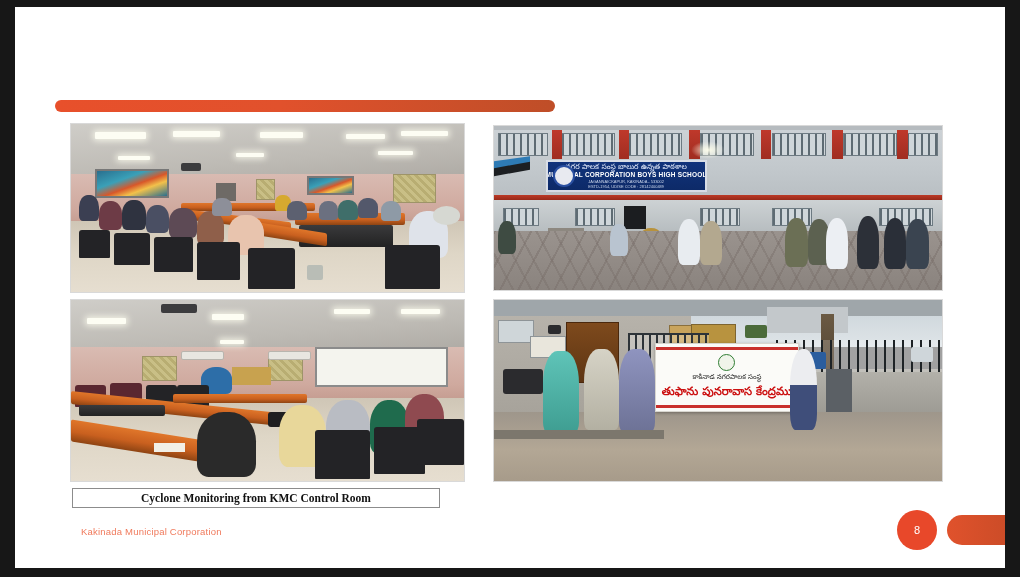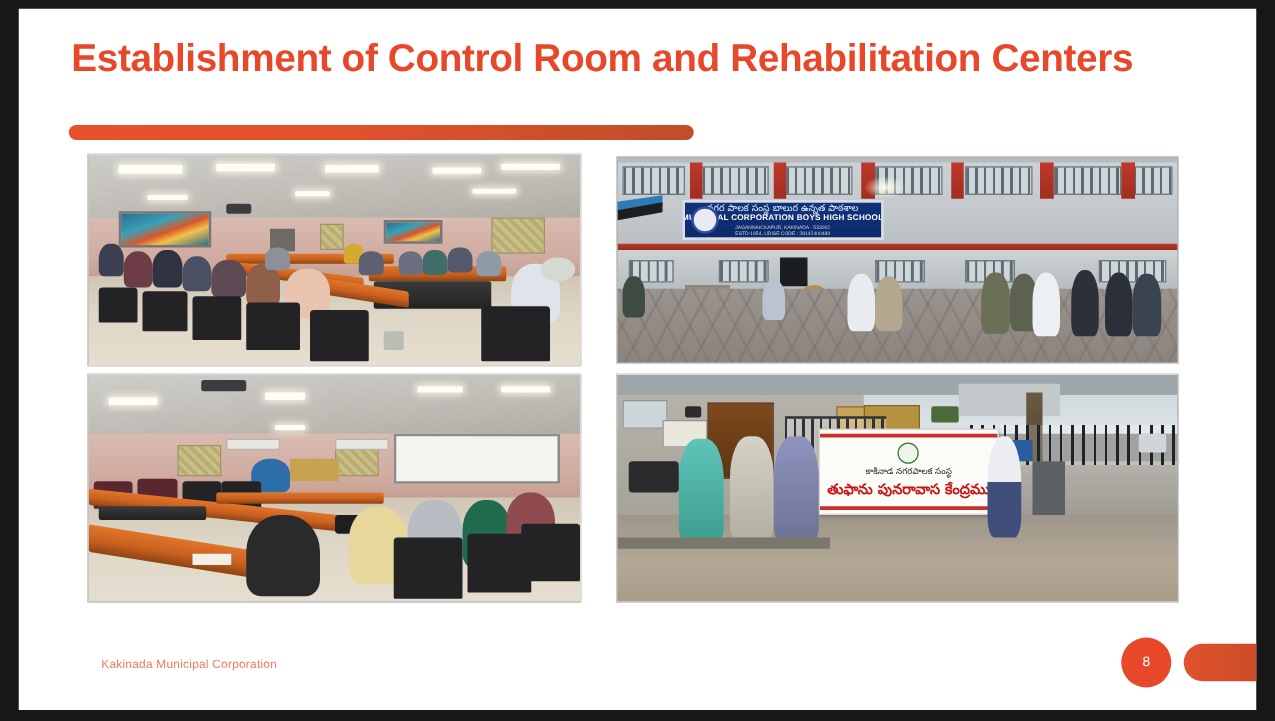--- a/index.html
+++ b/index.html
@@ -203,21 +203,20 @@
     border-radius: 15px 0 0 15px;
     background: linear-gradient(90deg, #E0522C 0%, #C54A26 100%);
   }
 </style>
 </head>
 <body>
 
 <div id="viewport">
   <div id="slide">
 
-    <div id="slide-title">Establishment of Control Room and Rehabilitation Centers</div>
 
     <div id="accent-bar"></div>
 
     <div class="photo" id="photo-control-room-1">
       <div class="ph-layer room-ceiling"></div>
       <div class="ph-layer room-wall"></div>
       <div class="ph-layer room-floor"></div>
 
       <div class="ph-layer ceil-light" style="left:6%;top:5%;width:13%;height:4%;"></div>
       <div class="ph-layer ceil-light" style="left:26%;top:4%;width:12%;height:4%;"></div>
@@ -406,19 +405,20 @@
 
       <div class="ph-layer saree" style="left:11%;top:28%;width:8%;height:45%;background:linear-gradient(180deg,#5fc4b8,#3f9e92);"></div>
       <div class="ph-layer saree" style="left:20%;top:27%;width:8%;height:45%;background:linear-gradient(180deg,#d6d3c6,#b3b0a2);"></div>
       <div class="ph-layer saree" style="left:28%;top:27%;width:8%;height:46%;background:linear-gradient(180deg,#8f94bf,#6d7296);"></div>
       <div class="ph-layer person" style="left:66%;top:27%;width:6%;height:45%;background:linear-gradient(180deg,#ecedf0 0 45%,#3f4e7a 45%);"></div>
 
       <div class="ph-layer bn-bike" style="left:2%;top:38%;width:9%;height:14%;"></div>
       <div class="ph-layer" style="left:0;top:72%;width:38%;height:5%;background:#7c776d;"></div>
     </div>
 
+    <div class="caption" id="caption-left">Cyclone Monitoring from KMC Control Room</div>
 
     <div id="footer-org">Kakinada Municipal Corporation</div>
     <div id="footer-bar"></div>
     <div id="page-badge">8</div>
 
   </div>
 </div>
 
 </body></html>

